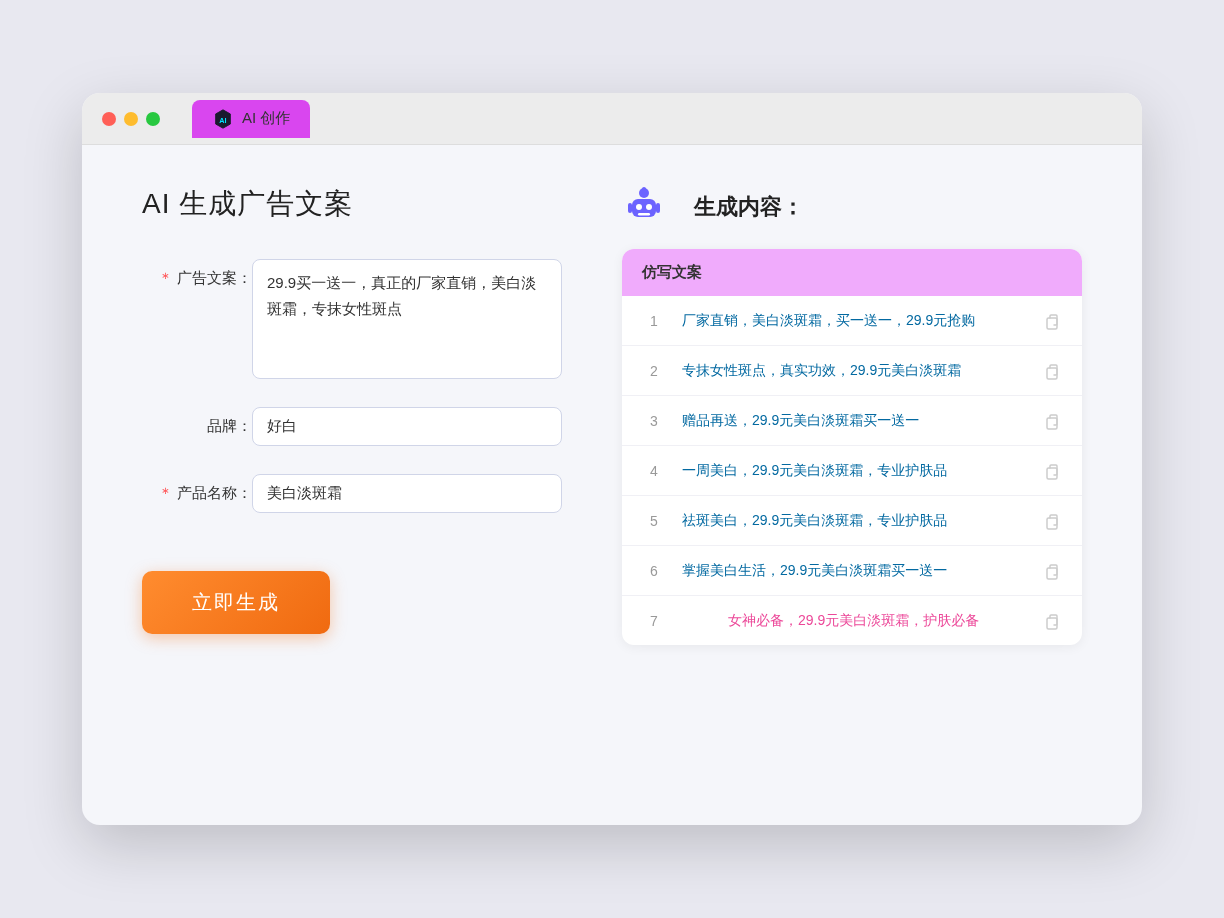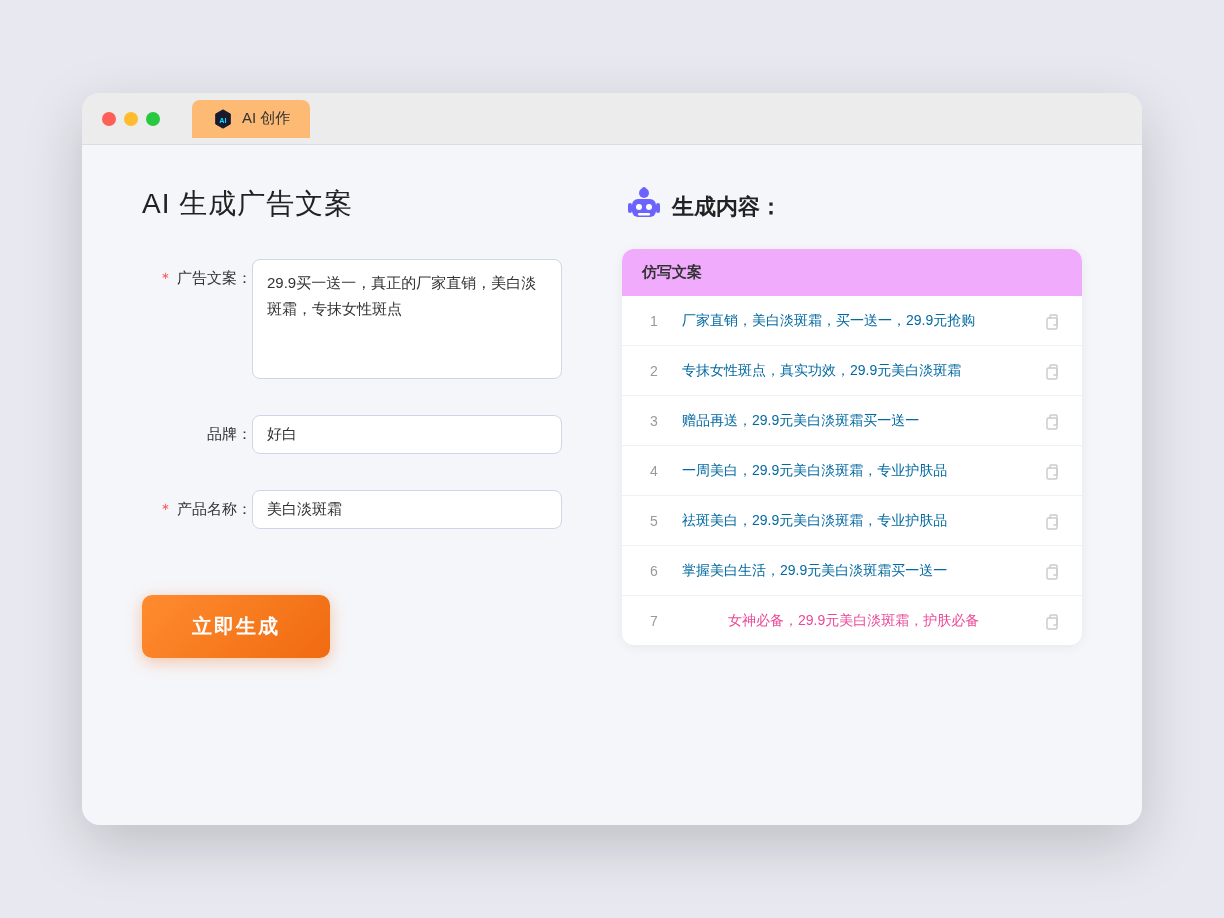--- a/index.html
+++ b/index.html
@@ -40,21 +40,21 @@
     .tl {
       width: 14px;
       height: 14px;
       border-radius: 50%;
     }
     .tl-red { background: #ff5f57; }
     .tl-yellow { background: #febc2e; }
     .tl-green { background: #28c840; }
 
     .tab {
-      background: #fdba74;
+      background: #d946ef;
       border-radius: 8px 8px 0 0;
       padding: 8px 20px;
       display: flex;
       align-items: center;
       gap: 8px;
       margin-left: 20px;
       font-size: 15px;
       color: #333;
     }
 
@@ -79,21 +79,21 @@
       font-size: 28px;
       font-weight: 400;
       color: #222;
       margin-bottom: 36px;
       letter-spacing: 1px;
     }
 
     .form-group {
       display: flex;
       align-items: flex-start;
-      margin-bottom: 36px;
+      margin-bottom: 28px;
     }
 
     .form-label {
       width: 110px;
       font-size: 15px;
       color: #333;
       padding-top: 10px;
       text-align: right;
       flex-shrink: 0;
     }
@@ -122,35 +122,35 @@
     }
 
     .generate-btn {
       margin-top: 30px;
       background: linear-gradient(135deg, #ff8c2f, #f06a10);
       color: #fff;
       border: none;
       border-radius: 10px;
       padding: 18px 50px;
       font-size: 20px;
-      font-weight: 700;
+      font-weight: 400;
       cursor: pointer;
       letter-spacing: 2px;
       box-shadow: 0 4px 16px rgba(240,106,16,0.35);
     }
 
     
     .right-panel {
       flex: 1;
     }
 
     .result-header {
       display: flex;
       align-items: center;
-      gap: 6px;
+      gap: 28px;
       margin-bottom: 20px;
     }
 
     .robot-icon {
       width: 44px;
       height: 44px;
     }
 
     .result-title {
       font-size: 22px;

